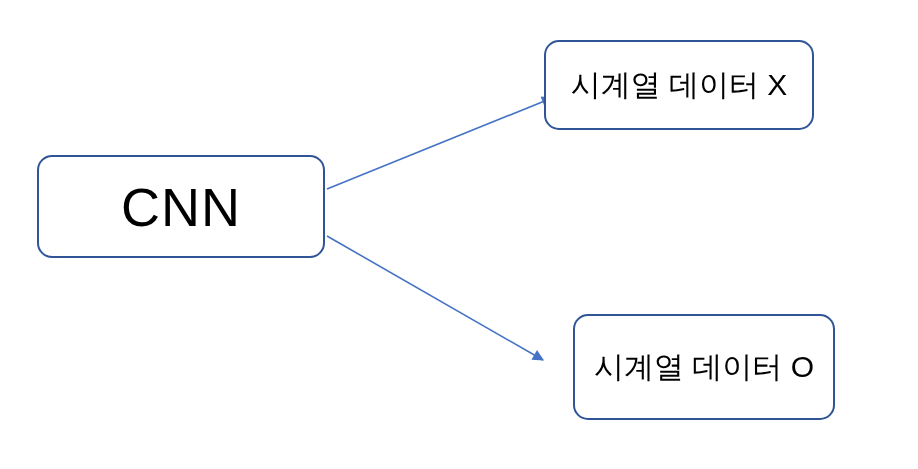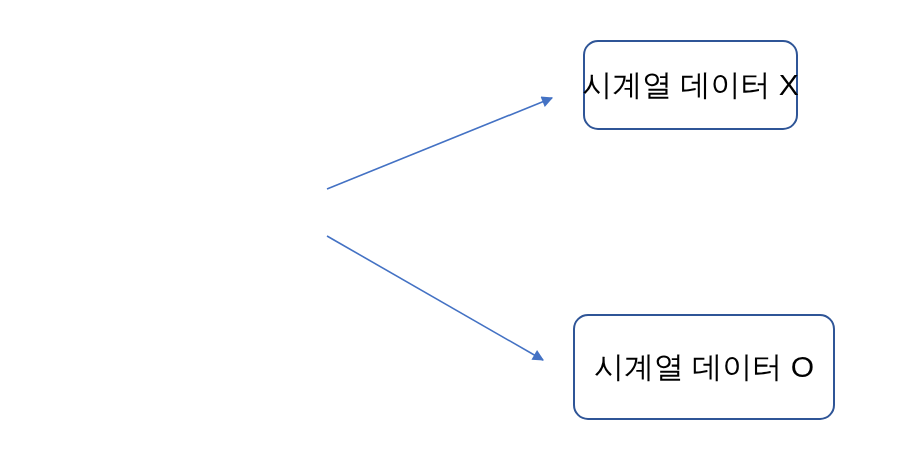--- a/index.html
+++ b/index.html
@@ -47,23 +47,23 @@
     left: 37px;
     top: 155px;
     width: 288px;
     height: 103px;
   }
   .node-cnn .node-label {
     font-size: 54px;
     letter-spacing: 1px;
   }
   .node-ts-x {
-    left: 583px;
+    left: 544px;
     top: 40px;
-    width: 215px;
+    width: 270px;
     height: 90px;
     align-items: center;
   }
   .node-ts-o {
     left: 573px;
     top: 314px;
     width: 262px;
     height: 106px;
   }
   .node-ts-x .node-label,
@@ -80,20 +80,23 @@
   <svg class="arrows" width="918" height="469" viewBox="0 0 918 469" aria-hidden="true">
     <defs>
       <marker id="arrowhead" viewBox="0 0 10 10" refX="9" refY="5" markerWidth="9" markerHeight="7" orient="auto-start-reverse">
         <path d="M0,0 L10,5 L0,10 z" style="fill: var(--arrow-color);"></path>
       </marker>
     </defs>
     <line x1="327" y1="189" x2="552" y2="98" marker-end="url(#arrowhead)"></line>
     <line x1="327" y1="236" x2="543" y2="360" marker-end="url(#arrowhead)"></line>
   </svg>
 
+  <div class="node node-cnn">
+    <span class="node-label">CNN</span>
+  </div>
 
   <div class="node node-ts-x">
     <span class="node-label">시계열 데이터 X</span>
   </div>
 
   <div class="node node-ts-o">
     <span class="node-label">시계열 데이터 O</span>
   </div>
 
 </div>

